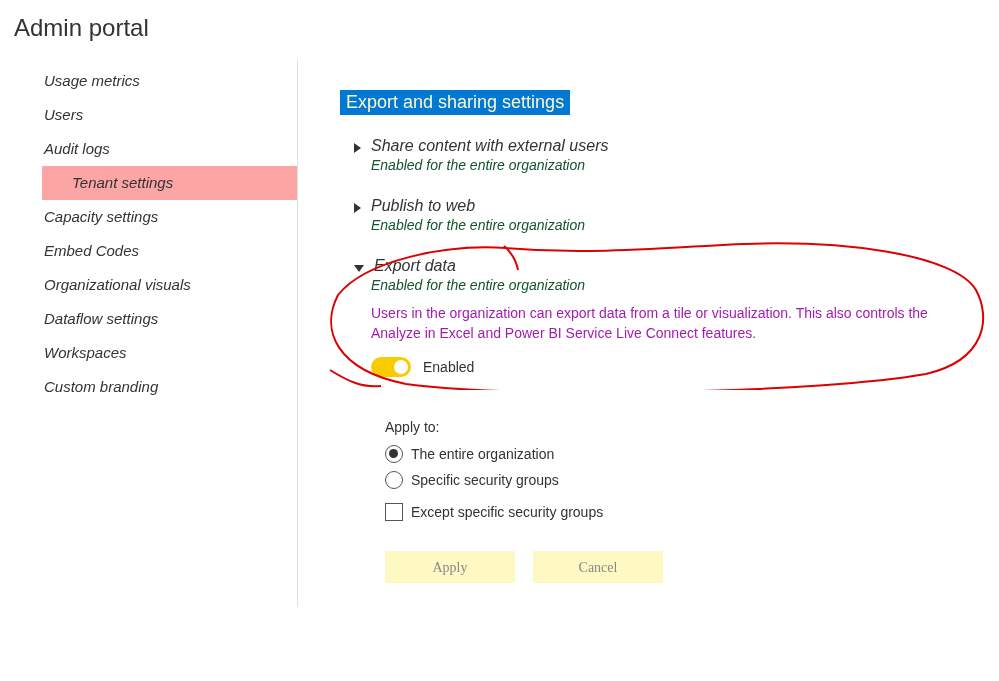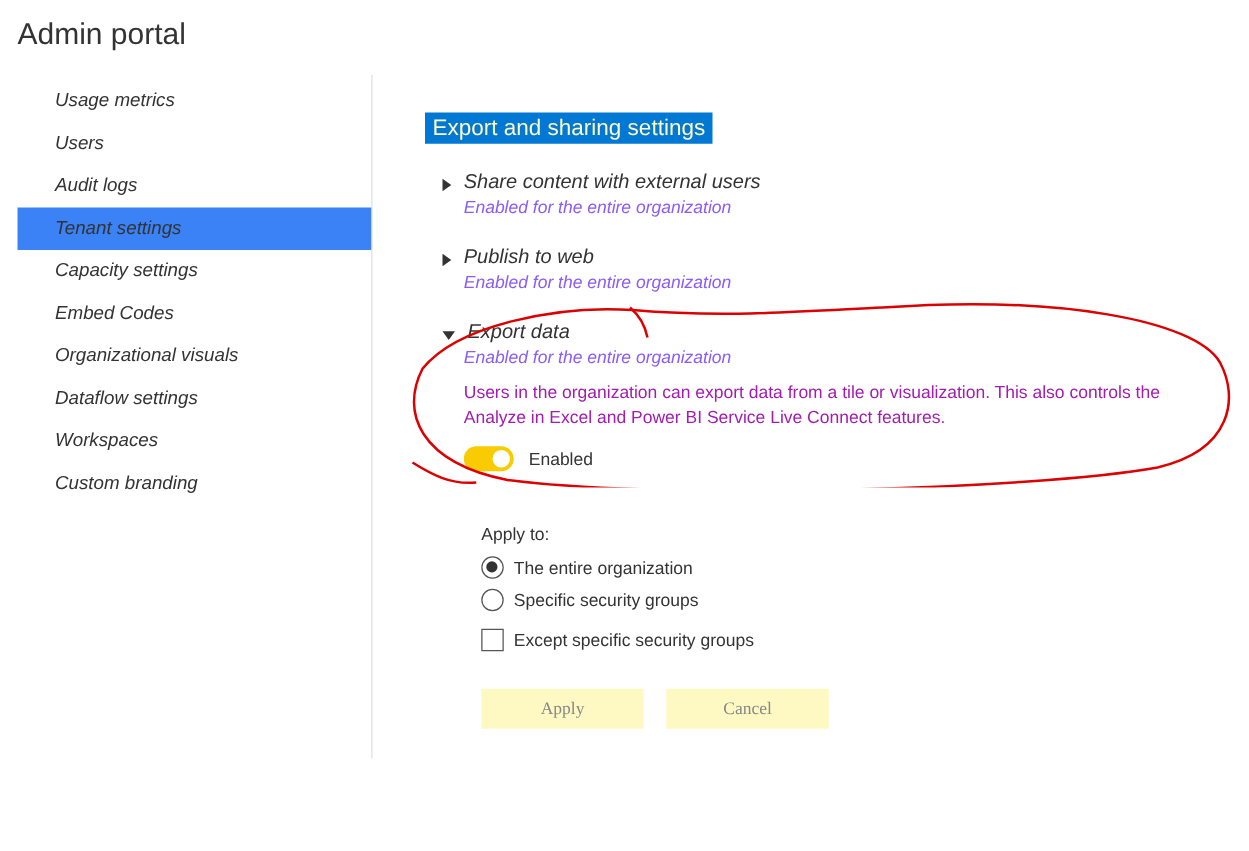--- a/index.html
+++ b/index.html
@@ -31,21 +31,22 @@
     font-style: italic;
   }
   .sidebar-item {
     padding: 8px 0 8px 30px;
     font-size: 15px;
     color: #333;
     cursor: pointer;
     line-height: 18px;
   }
   .sidebar-item.selected {
-    background: #3b82f6;
+    background: #fca5a5;
+    margin-left: 28px;
   }
   .main {
     flex: 1;
     padding: 30px 30px 0 42px;
     position: relative;
   }
   .section-heading {
     display: inline-block;
     background: #0078d4;
     color: #fef9c3;
@@ -81,21 +82,21 @@
     position: relative;
     top: 2px;
   }
   .setting-title {
     font-size: 16px;
     color: #333;
     font-style: italic;
   }
   .setting-status {
     font-style: italic;
-    color: #8b5cf6;
+    color: #14532d;
     font-size: 14px;
     margin-top: 2px;
     margin-left: 17px;
   }
   .setting-desc {
     color: #a21caf;
     font-size: 14px;
     margin: 10px 0 14px 17px;
     line-height: 20px;
     max-width: 610px;

